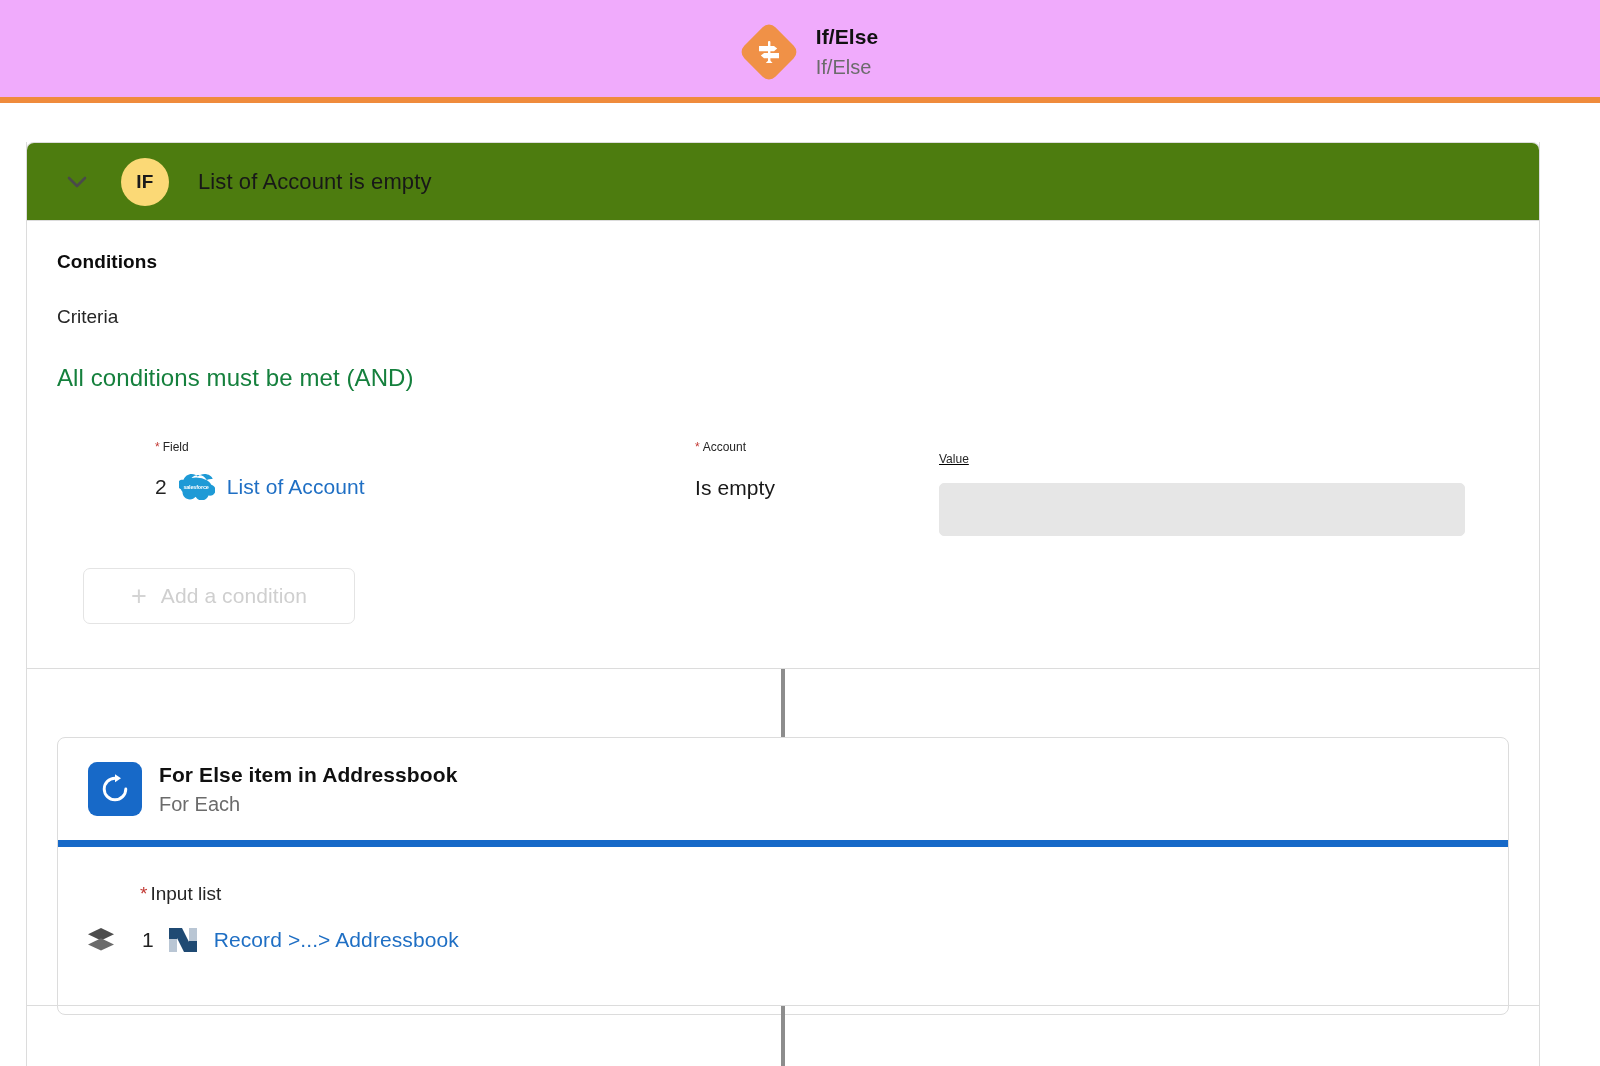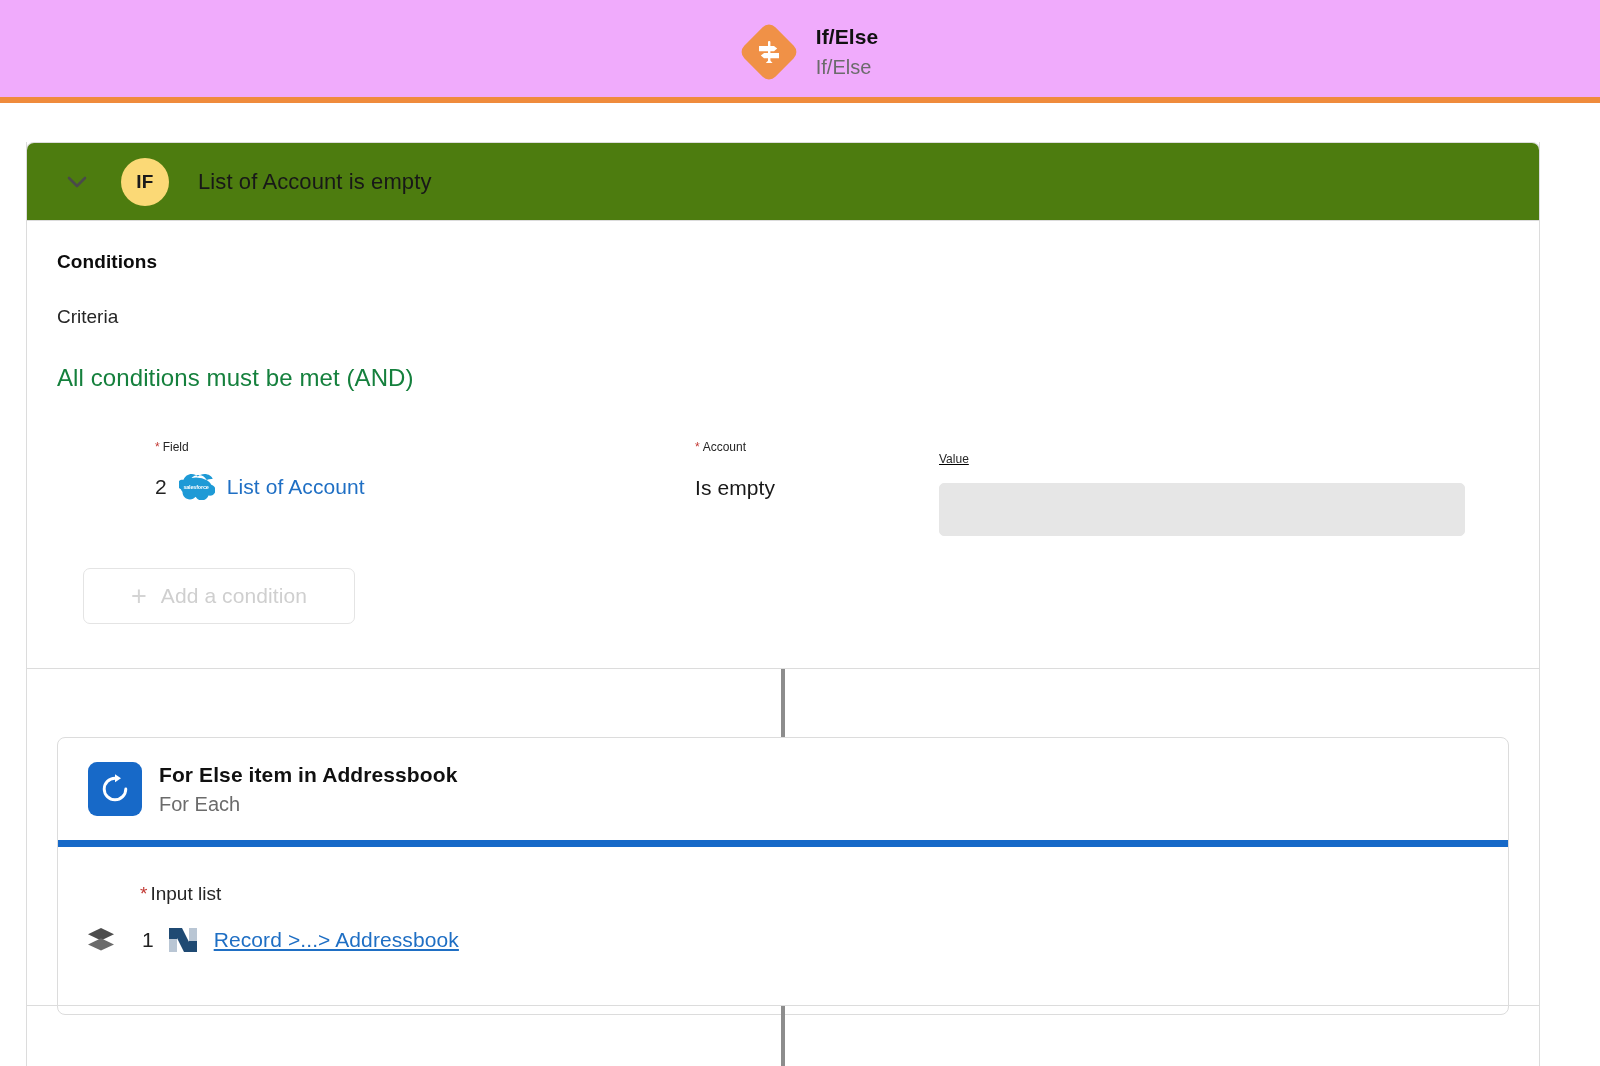--- a/index.html
+++ b/index.html
@@ -290,21 +290,20 @@
     color: #222222;
     margin-left: 22px;
   }
   .ns-icon { flex: 0 0 32px; display: flex; align-items: center; margin-left: 14px; }
   .input-link {
     font-size: 21px;
     color: #1f6fc4;
     margin-left: 14px;
     cursor: pointer;
     letter-spacing: 0.1px;
-    text-decoration: underline;
   }
 
   
   .lower-sep {
     position: absolute;
     left: 26px;
     right: 60px;
     top: 1005px;
     border-top: 1px solid #dcdcdc;
   }

